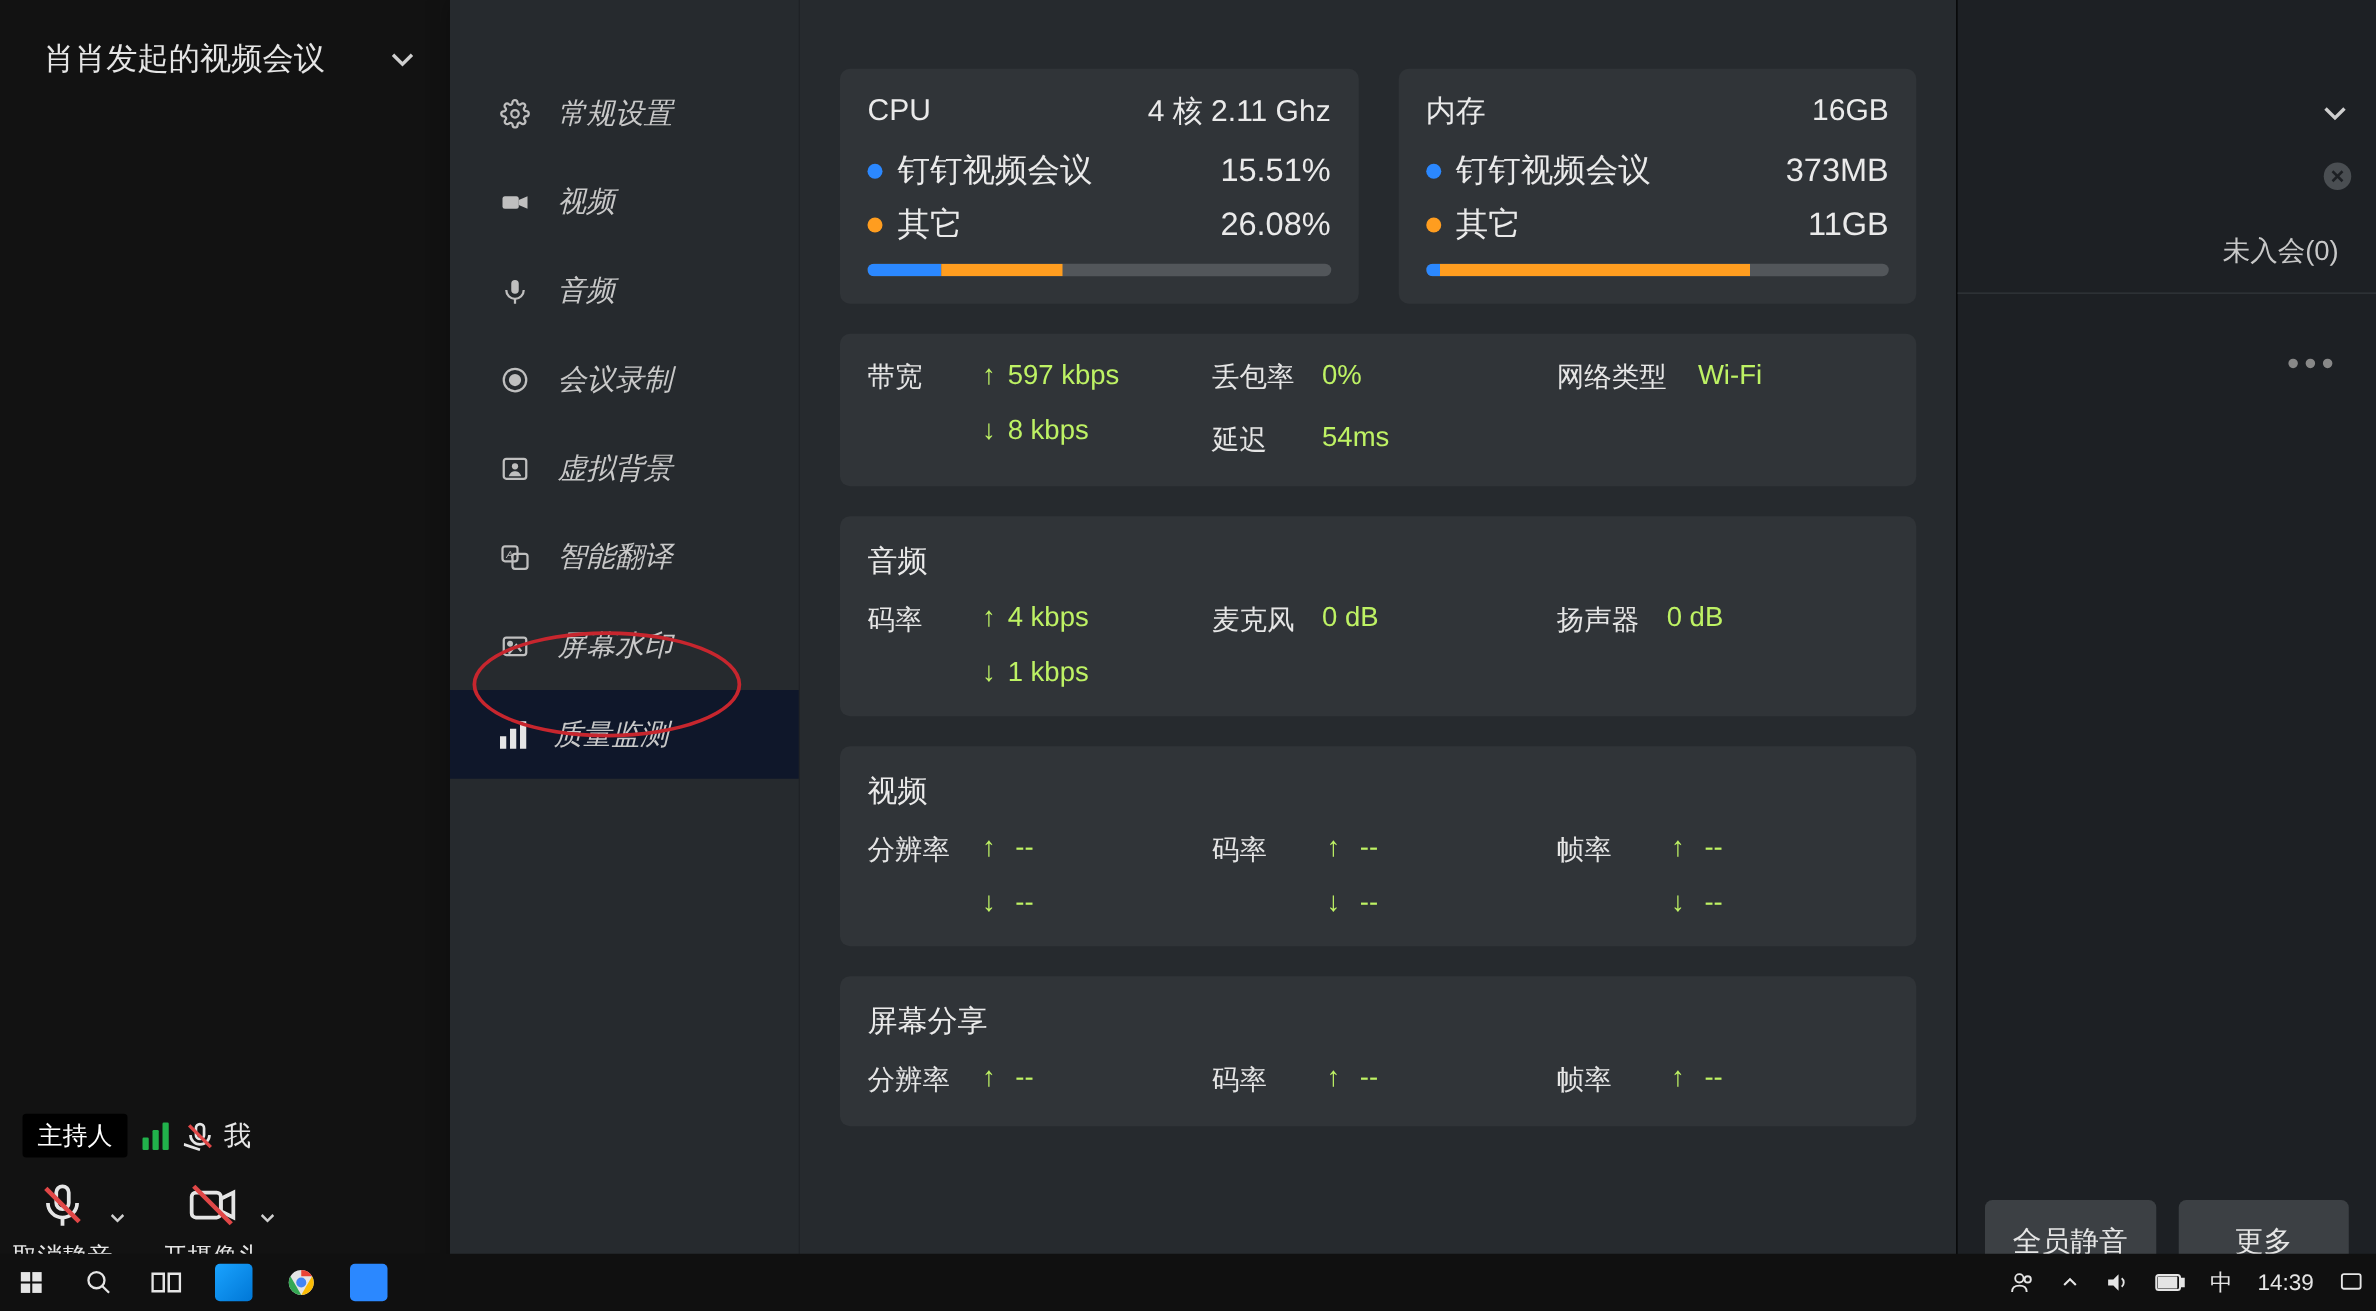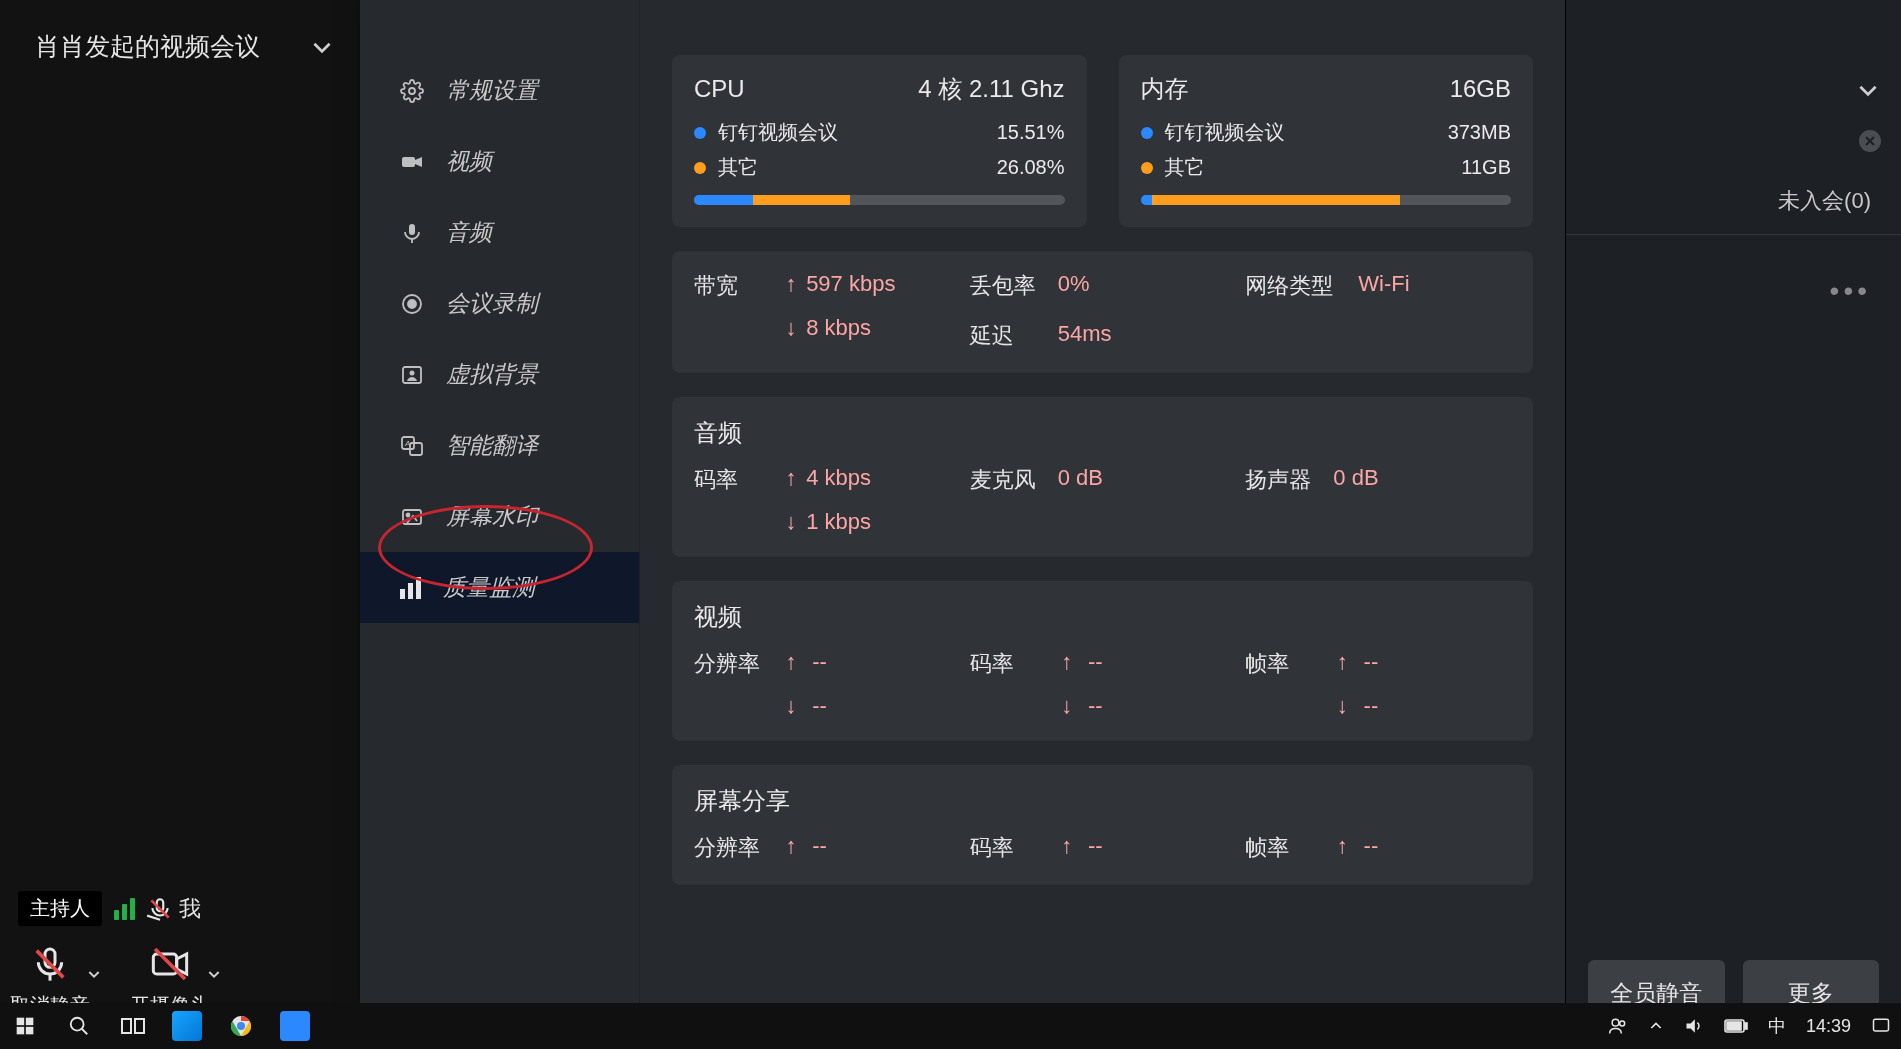--- a/index.html
+++ b/index.html
@@ -83,42 +83,42 @@
   .row2 { display: flex; gap: 32px; margin-bottom: 24px; }
   .card {
     background: #303438; border-radius: 8px; flex:1; padding: 18px 22px 22px 22px;
   }
   .card-header {
     display: flex; justify-content: space-between; align-items: center;
     font-size: 24px; color: #eaeaea; margin-bottom: 14px;
   }
   .legend-row {
     display: flex; justify-content: space-between; align-items: center;
-    font-size: 20px; color: #eaeaea; margin-top: 8px;
+    font-size: 26px; color: #eaeaea; margin-top: 8px;
   }
   .legend-left { display: flex; align-items: center; gap: 12px; }
   .dot { width: 12px; height: 12px; border-radius: 50%; display:inline-block; }
   .dot.blue { background: #2b88ff; }
   .dot.orange { background: #ff9d1f; }
   .bar {
     margin-top: 14px; height: 10px; width: 100%; background: #52565a; border-radius: 5px;
     display: flex; overflow: hidden;
   }
   .bar .seg-blue { background:#2b88ff; }
   .bar .seg-orange { background:#ff9d1f; }
 
   .section {
     background: #303438; border-radius: 8px; padding: 20px 22px 22px 22px; margin-bottom: 24px;
   }
   .section-title { font-size: 24px; color: #eaeaea; margin-bottom: 16px; }
   .metric-val { color: #e5e5e5; display:flex; flex-direction:column; gap:18px; }
   .arrow { display:inline-block; width:18px; text-align:center; font-weight:600; }
   .kv { display:flex; gap:18px; align-items:flex-start; }
   .kv .k { color:#e5e5e5; min-width:70px; }
-  .kv .v { color:#fca5a5; }
+  .kv .v { color:#bef264; }
 
   
   .right-panel {
     position:absolute; top:0; right:0; width:335px; height:100%;
     background:#1d2024; display:flex; flex-direction:column;
   }
   .right-panel .chev-row {
     height:60px; display:flex; align-items:center; justify-content:flex-end; padding-right:20px; margin-top:60px;
   }
   .search-row {

